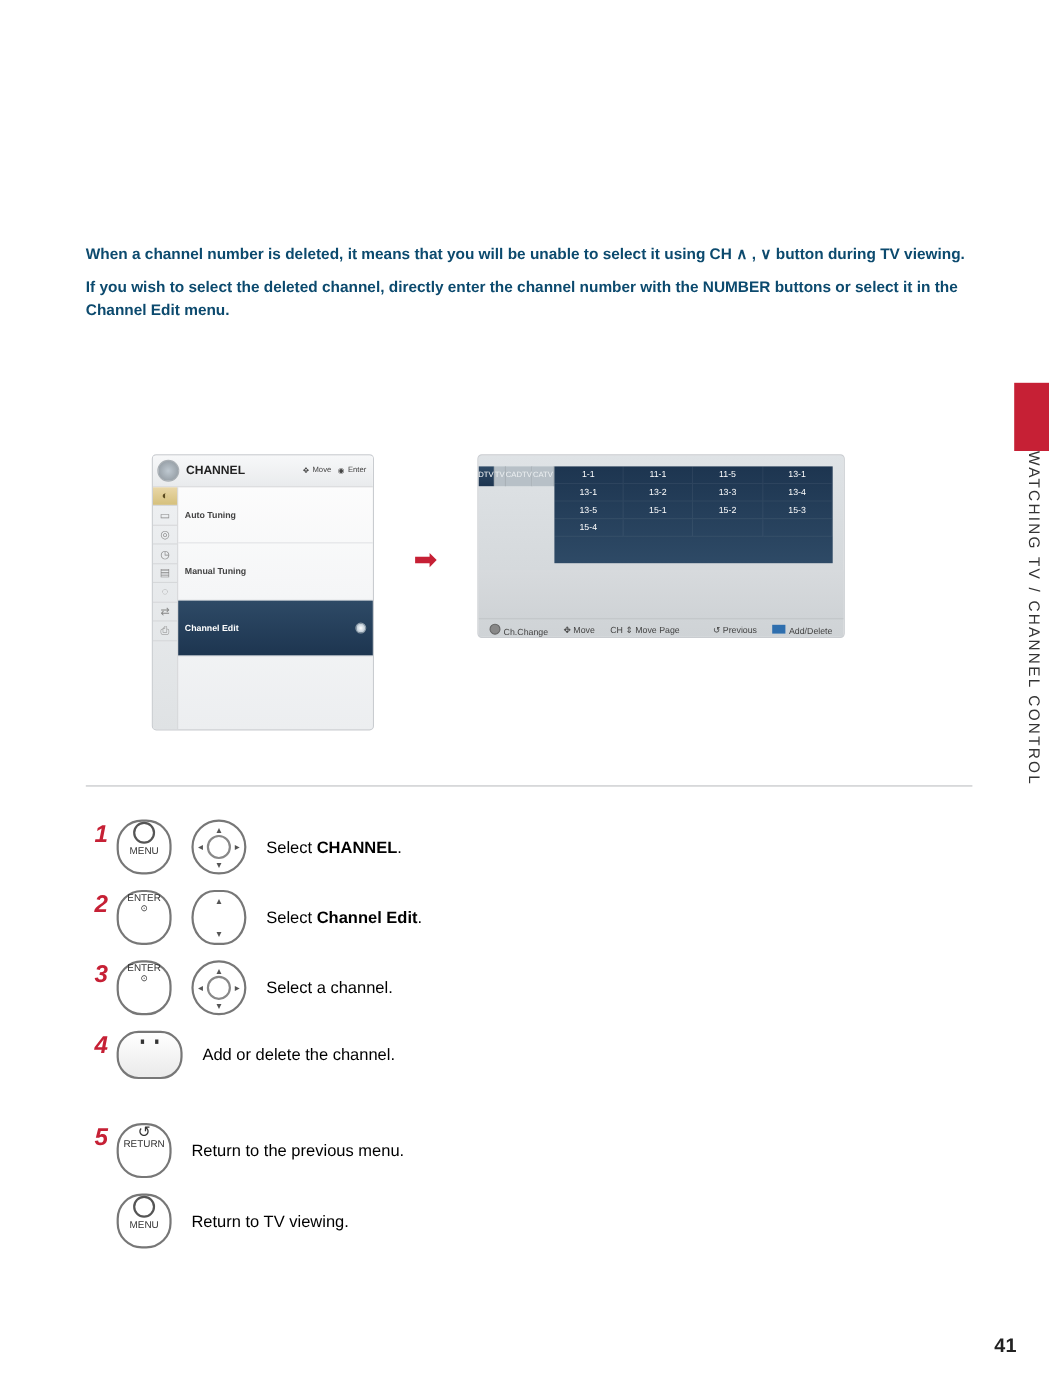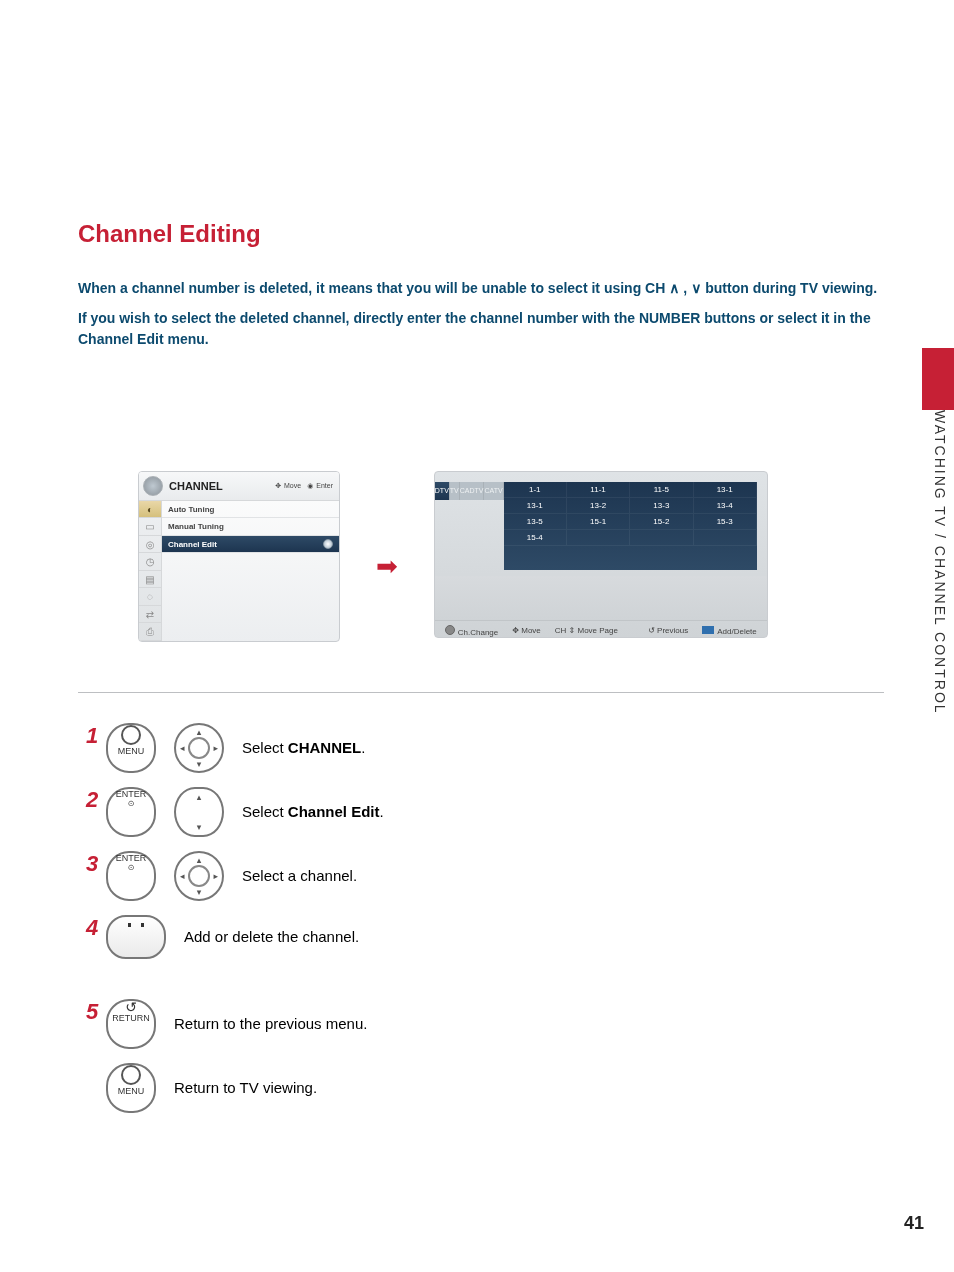--- a/index.html
+++ b/index.html
@@ -113,21 +113,21 @@
     height: 16.5px;
     border-bottom: 1px solid #d6d8da;
     display:flex;align-items:center;justify-content:center;
     font-size:10px;color:#888;
   }
   .osd-nav-it.sel { background: linear-gradient(#e9d7a8,#d5c07c); color:#5a4a20;}
   .osd-list { flex:1; }
   .osd-row-item {
     height: 16.5px;
     border-bottom: 1px solid #e1e3e5;
-    padding: 0 6px;
+    padding: 17px 6px;
     display:flex;align-items:center;
     font-size: 8px;
     font-weight:700;
     color:#444;
   }
   .osd-row-item.sel {
     background: linear-gradient(#2e4a66,#1d3550);
     color:#fff;
     position:relative;
   }
@@ -262,21 +262,20 @@
   .dpad-ud{width:46px;height:46px;border:2px solid #777;border-radius:50%/60%;display:flex;align-items:center;justify-content:center;position:relative;background:#fff;}
   .dpad-ud .tri{position:absolute;font-size:9px;color:#555;}
   .dpad-ud .tri.u{top:3px;} .dpad-ud .tri.d{bottom:3px;}
   .step-text{font-size:15px;color:#000000;}
   .step-text b{font-weight:700;}
 </style>
 </head>
 <body>
 
 <div class="page">
-  <div class="title">Channel Editing</div>
   <div class="intro">
     <div>When a channel number is deleted, it means that you will be unable to select it using CH ∧ , ∨ button during TV viewing.</div>
     <div style="height:10px"></div>
     <div>If you wish to select the deleted channel, directly enter the channel number with the NUMBER buttons or select it in the Channel Edit menu.</div>
   </div>
 
   <div class="osd-row">
 
     <div class="osd-left" style="margin-left:60px">
       <div class="osd-head">

